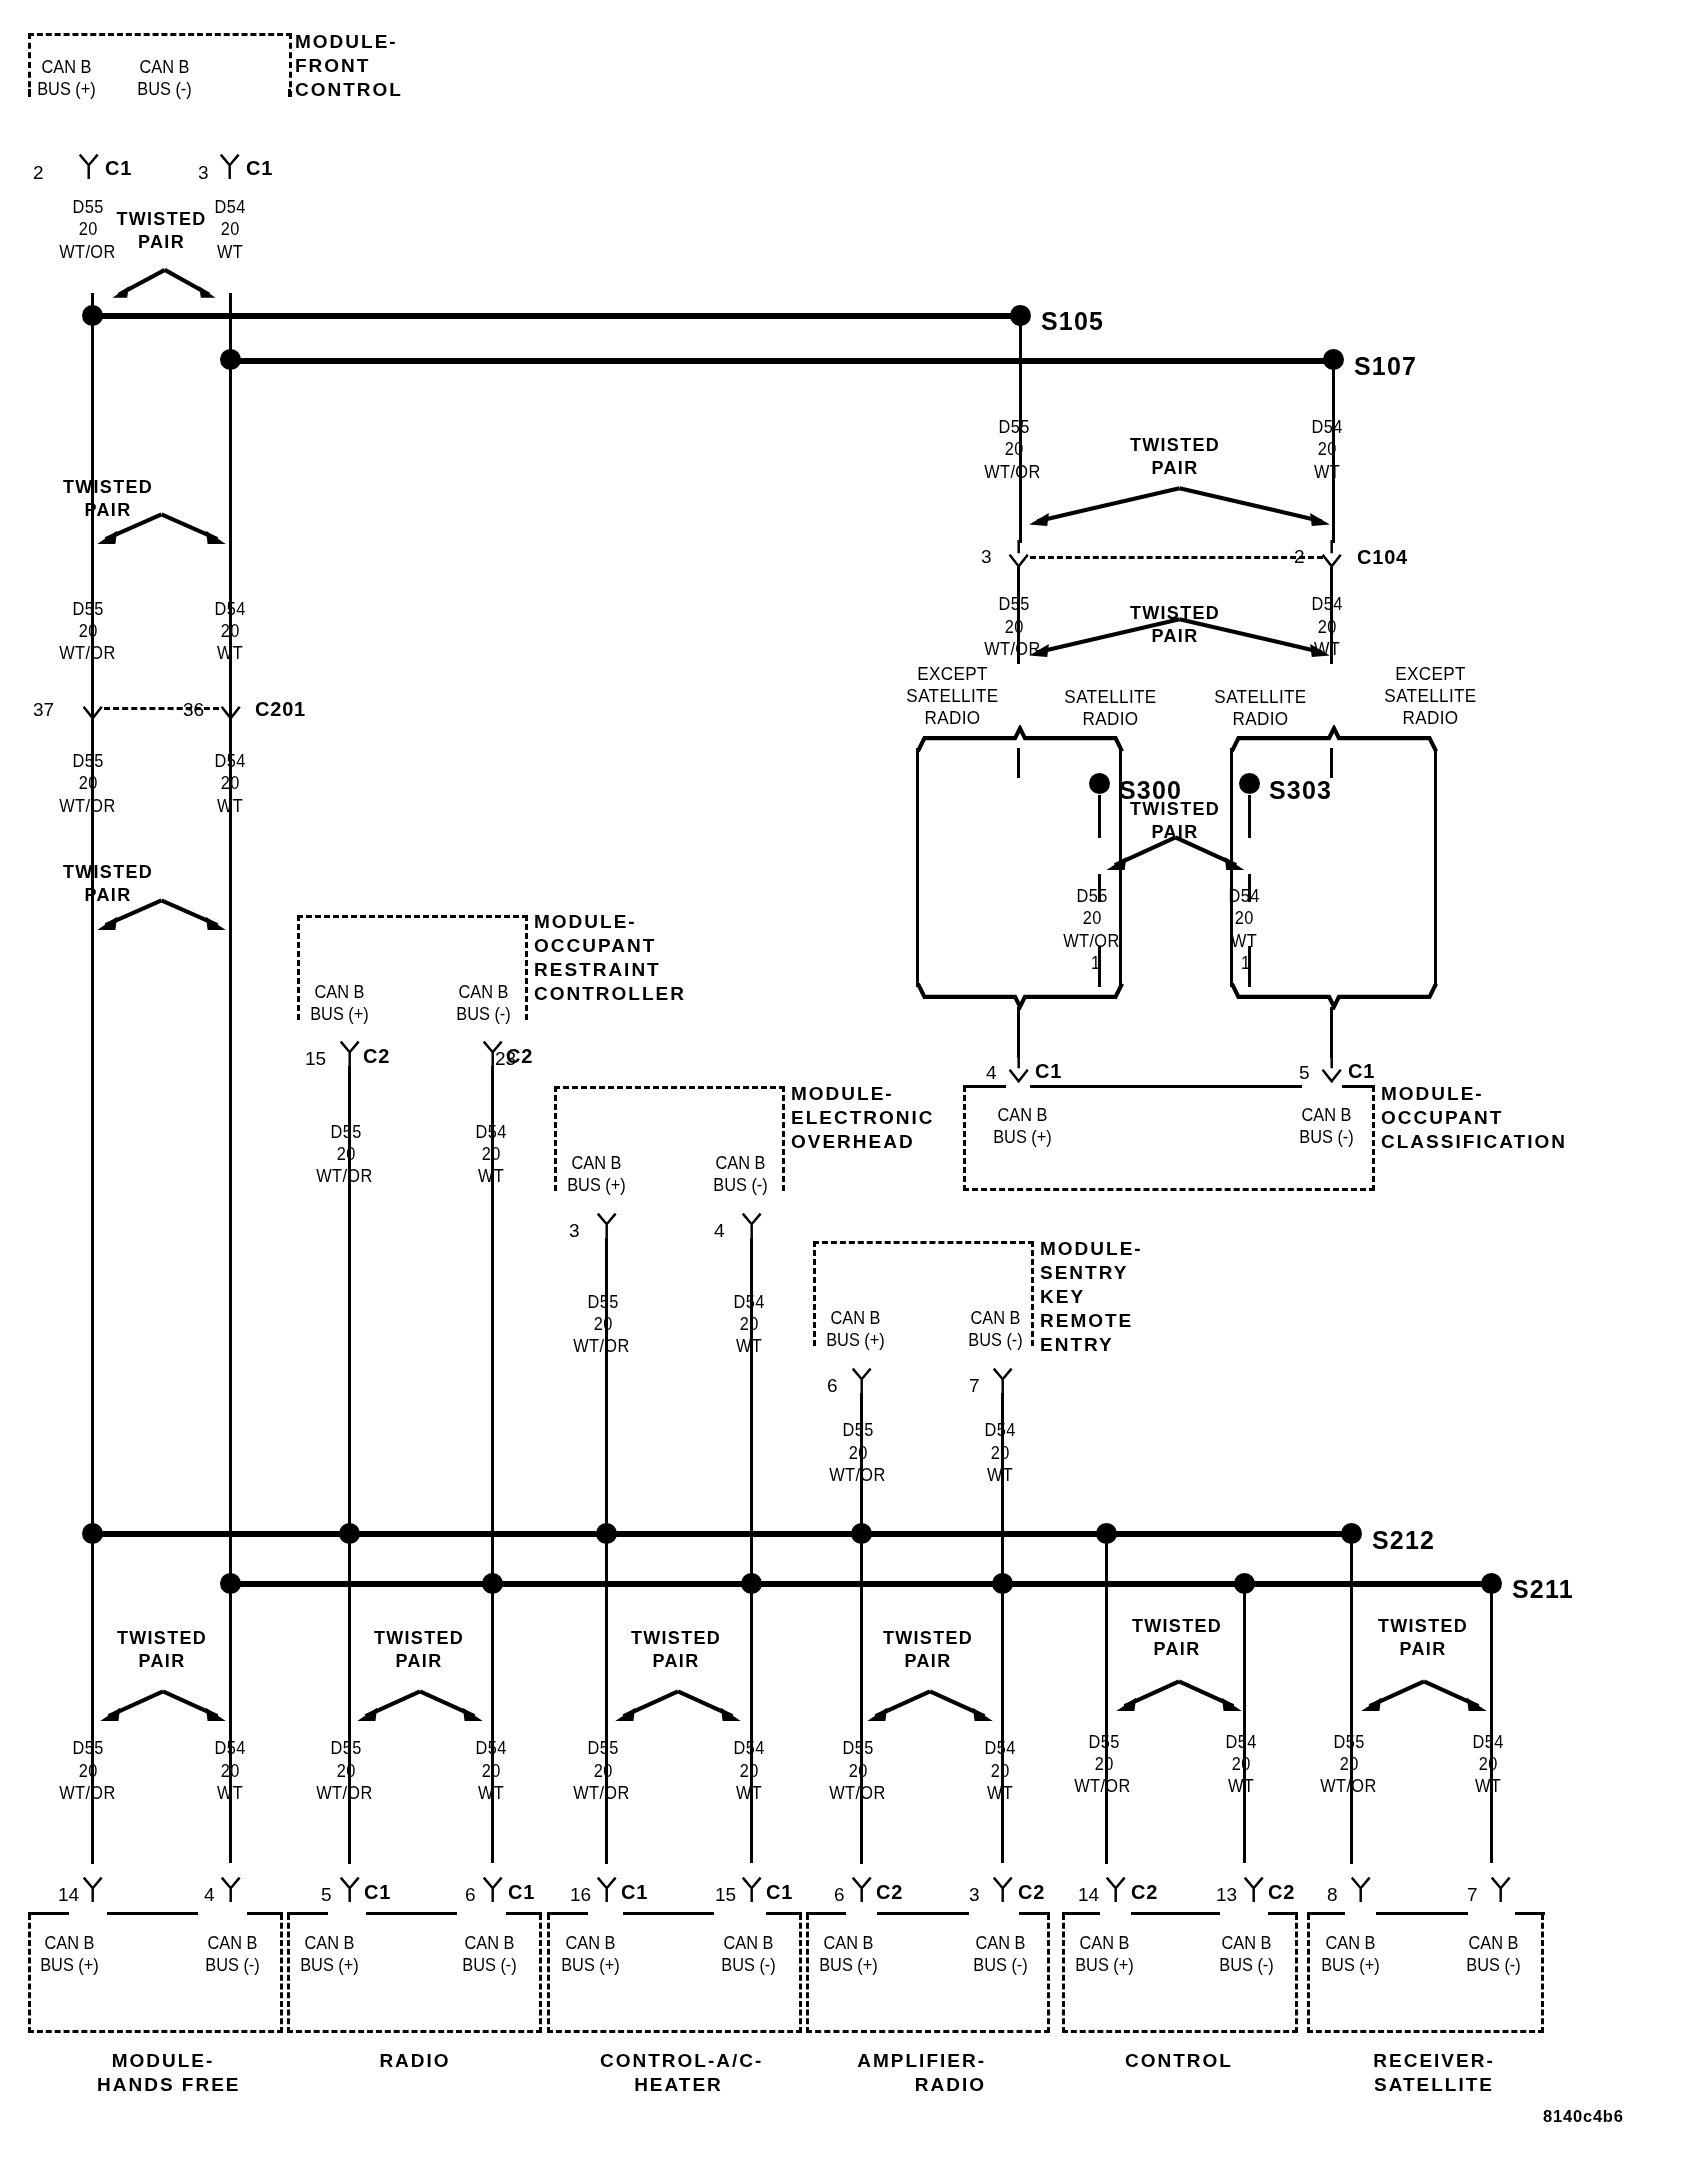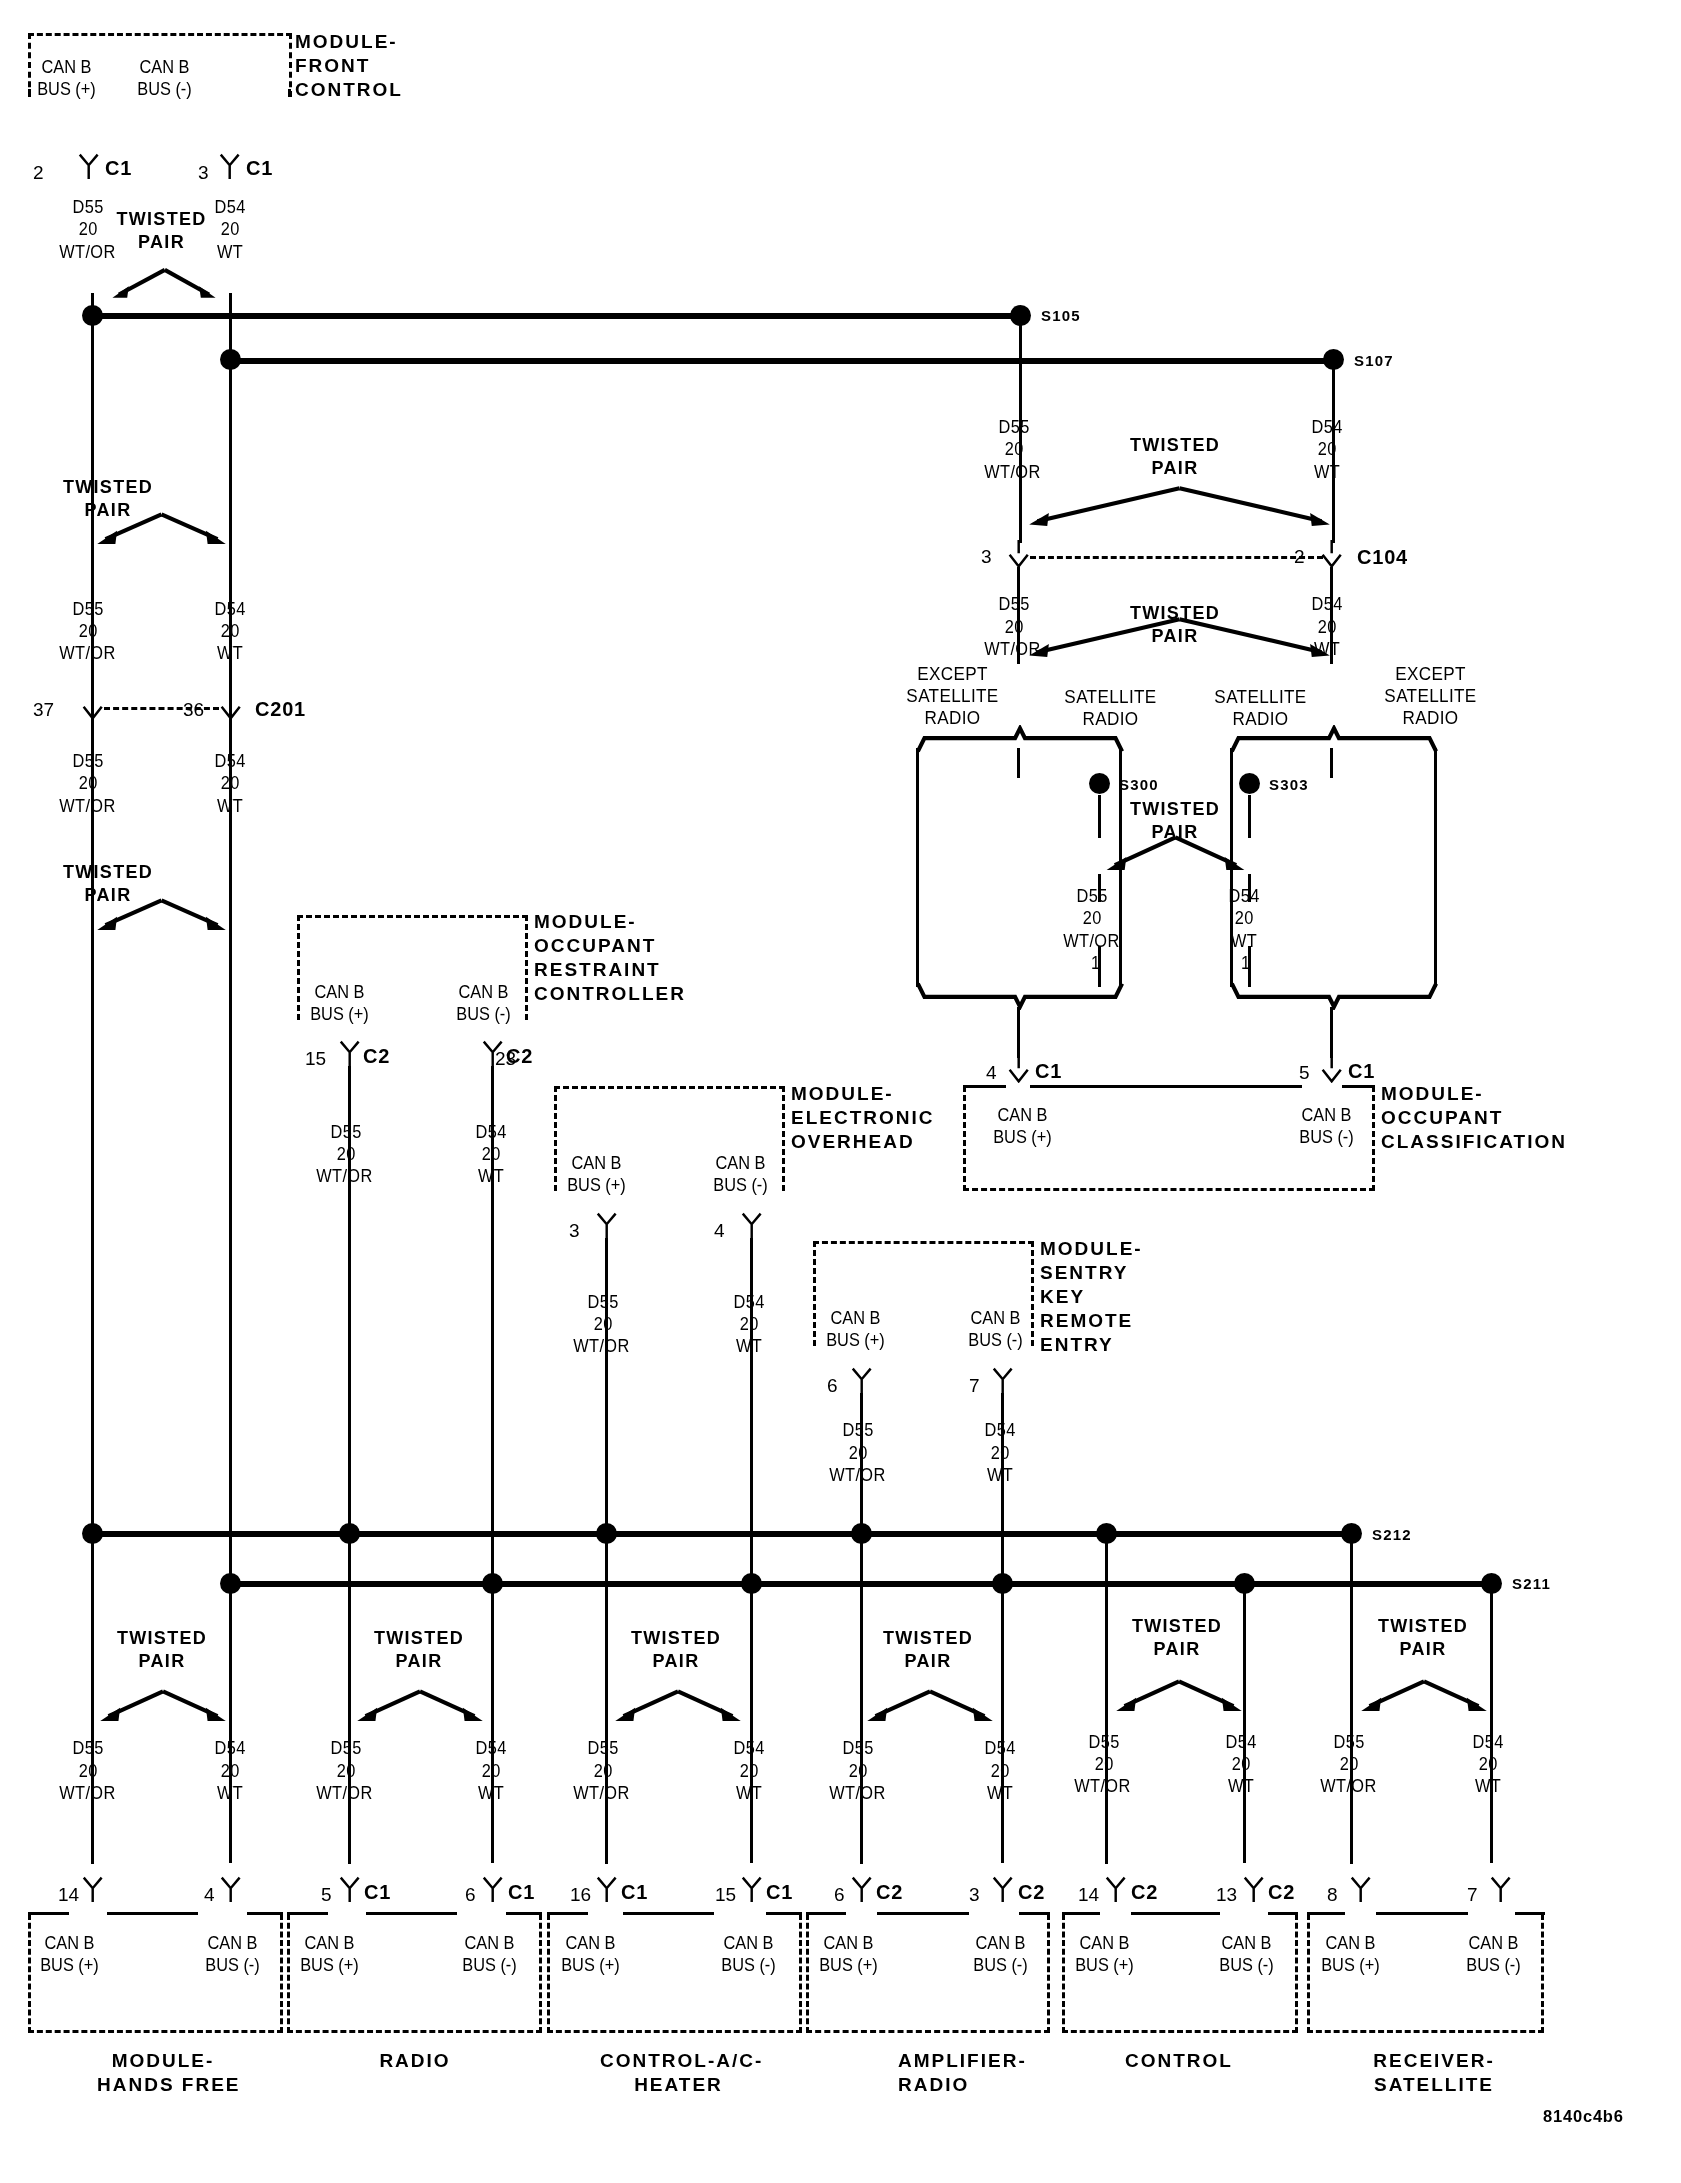--- a/index.html
+++ b/index.html
@@ -14,21 +14,21 @@
   .dot{position:absolute;width:21.4px;height:21.4px;border-radius:50%;background:#000;}
 
   .lbl{position:absolute;white-space:pre;color:#000;font-family:"Liberation Sans", sans-serif;}
   
   .t{font-size:19px;line-height:22px;letter-spacing:0.4px;transform:scaleX(.86);transform-origin:left top;}
   .tc{font-size:19px;line-height:22px;letter-spacing:0.4px;text-align:center;}
   
   .bold{font-weight:bold;font-size:19px;line-height:24px;letter-spacing:2px;}
   .pin{font-size:19px;}
   .conn{font-weight:bold;font-size:20px;letter-spacing:0.8px;}
-  .splice{font-weight:bold;font-size:15px;letter-spacing:1.2px;}
+  .splice{font-weight:bold;font-size:25px;letter-spacing:1.2px;}
   .tp{font-weight:bold;font-size:18px;line-height:23px;letter-spacing:1.3px;text-align:center;}
   .figcode{font-weight:bold;font-size:16.5px;letter-spacing:0.8px;}
 
   
   .modbox{position:absolute;border:3.3px dashed #000;box-sizing:border-box;}
   .modbox.openbottom{border-bottom:none;}
   .modbox.opentop{border-top:none;}
 
   .port{position:absolute;font-size:19px;line-height:22px;text-align:center;white-space:pre;transform:scaleX(.86);}
 
@@ -673,21 +673,21 @@
 HEATER</div>
 
   <div class="modbox opentop" style="left:806px;top:1914px;width:244px;height:119px;"></div>
   <div class="wire hw" style="left:806px;top:1912px;width:40px;"></div>
   <div class="wire hw" style="left:877px;top:1912px;width:92px;"></div>
   <div class="wire hw" style="left:1019px;top:1912px;width:31px;"></div>
   <div class="port" style="left:799px;top:1932px;width:99px;">CAN B
 BUS (+)</div>
   <div class="port" style="left:951px;top:1932px;width:99px;">CAN B
 BUS (-)</div>
-  <div class="lbl bold" style="left:898px;top:2049px;text-align:left;width:148px;">AMPLIFIER-
+  <div class="lbl bold" style="left:838px;top:2049px;text-align:right;width:148px;">AMPLIFIER-
 RADIO</div>
 
   <div class="modbox opentop" style="left:1062px;top:1914px;width:236px;height:119px;"></div>
   <div class="wire hw" style="left:1062px;top:1912px;width:38px;"></div>
   <div class="wire hw" style="left:1131px;top:1912px;width:89px;"></div>
   <div class="wire hw" style="left:1268px;top:1912px;width:30px;"></div>
   <div class="port" style="left:1055px;top:1932px;width:99px;">CAN B
 BUS (+)</div>
   <div class="port" style="left:1197px;top:1932px;width:99px;">CAN B
 BUS (-)</div>

